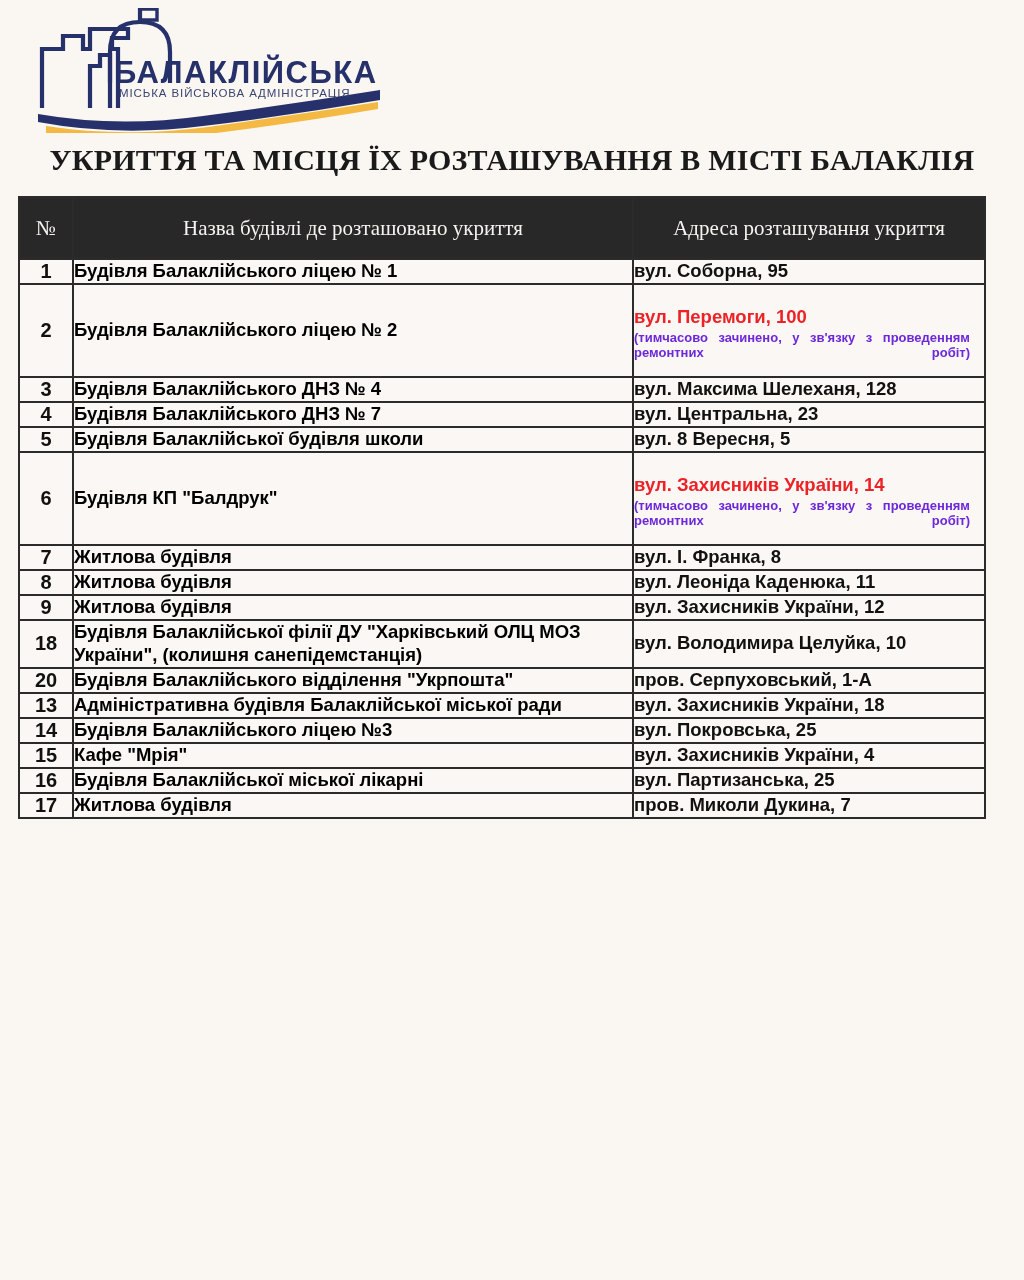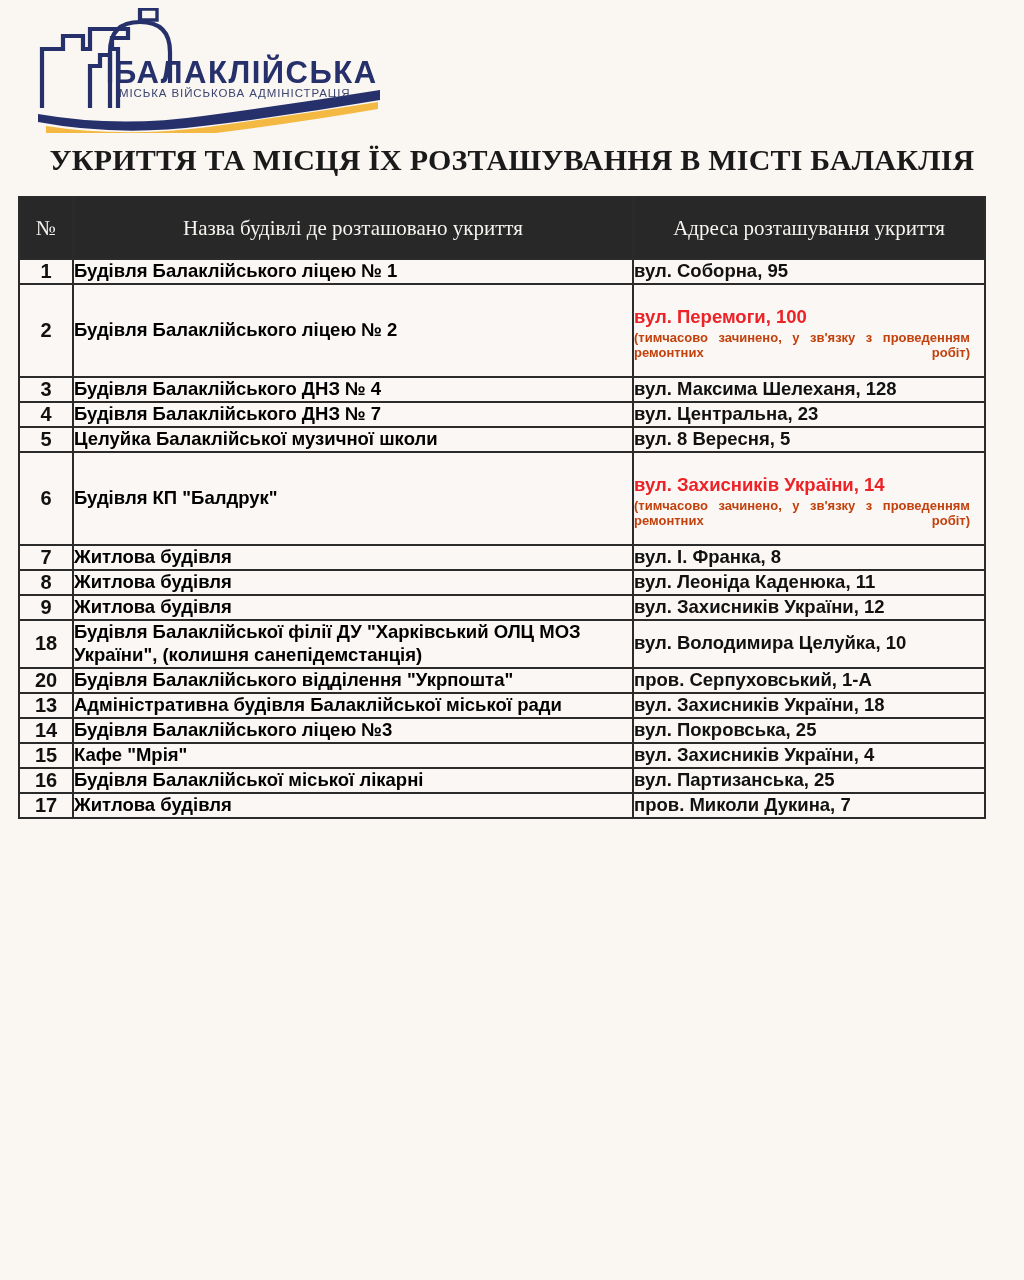--- a/index.html
+++ b/index.html
@@ -134,21 +134,21 @@
     color: #111;
     line-height: 1.24;
   }
   td.cell-addr.closed .addr-main {
     color: #ed2227;
     display: block;
     margin-top: 21px;
   }
   .addr-note {
     display: block;
-    color: #c2410c;
+    color: #6d28d9;
     font-family: "Liberation Sans", sans-serif;
     font-weight: bold;
     font-size: 13px;
     line-height: 1.18;
     text-align: justify;
     text-align-last: left;
     margin-top: 1px;
     padding-right: 14px;
   }
   .addr-note::after {
@@ -217,21 +217,21 @@
             <td class="cell-name">Будівля Балаклійського ДНЗ № 4</td>
             <td class="cell-addr"><span class="addr-main">вул. Максима Шелеханя, 128</span></td>
           </tr>
           <tr>
             <td class="cell-num">4</td>
             <td class="cell-name">Будівля Балаклійського ДНЗ № 7</td>
             <td class="cell-addr"><span class="addr-main">вул. Центральна, 23</span></td>
           </tr>
           <tr>
             <td class="cell-num">5</td>
-            <td class="cell-name">Целуйка Балаклійської музичної школи</td>
+            <td class="cell-name">Будівля Балаклійської будівля школи</td>
             <td class="cell-addr"><span class="addr-main">вул. 8 Вересня, 5</span></td>
           </tr>
           <tr>
             <td class="cell-num">6</td>
             <td class="cell-name">Будівля КП "Балдрук"</td>
             <td class="cell-addr closed">
               <span class="addr-main">вул. Захисників України, 14</span>
               <span class="addr-note">(тимчасово зачинено, у зв'язку з проведенням ремонтних робіт)</span>
             </td>
           </tr>

